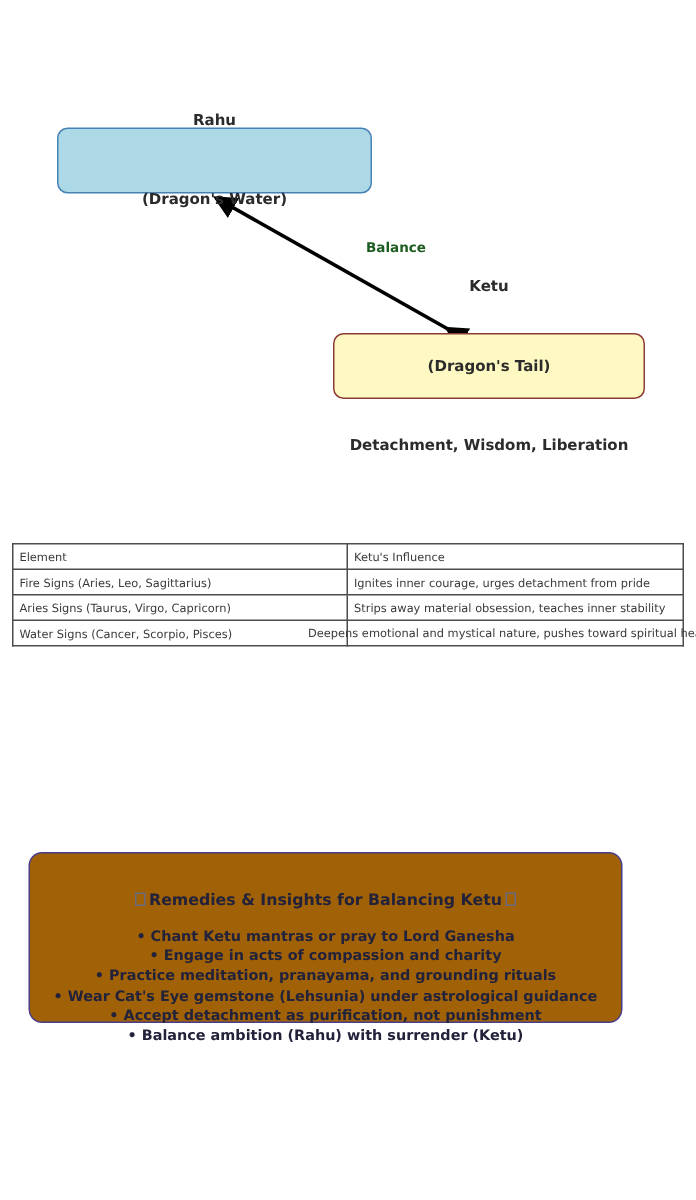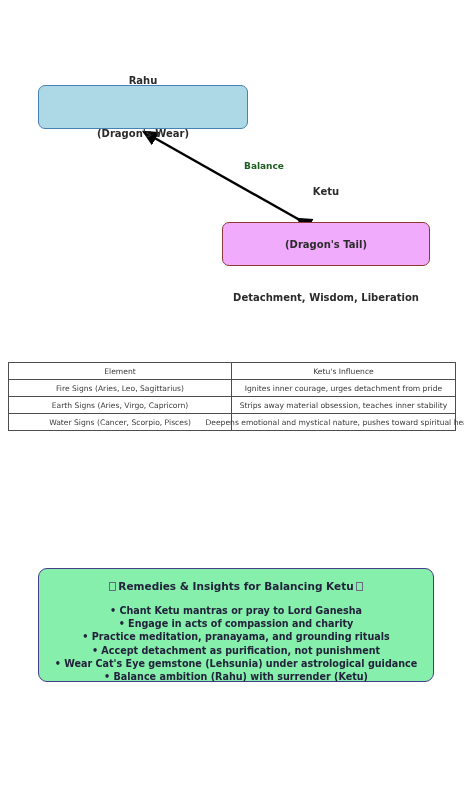--- a/index.html
+++ b/index.html
@@ -40,21 +40,21 @@
     height: 44px;
     background: #add8e6;
     border: 1.6px solid #4682b4;
   }
 
   #ketu-node {
     left: 222px;
     top: 222px;
     width: 208px;
     height: 44px;
-    background: #f0abfc;
+    background: #fef9c3;
     border: 1.6px solid #8b3a34;
   }
 
   .node .line { display: block; white-space: nowrap; }
 
   
   #balance-arrow {
     position: absolute;
     left: 0;
     top: 0;
@@ -86,21 +86,21 @@
     width: 447px;
     border-collapse: collapse;
     table-layout: fixed;
     font-size: 7.6px;
     color: #3a3a3a;
   }
   #influence-table td, #influence-table th {
     border: 1px solid #4d4d4d;
     height: 16px;
     padding: 0 4px;
-    text-align: center;
+    text-align: left;
     font-weight: normal;
     white-space: nowrap;
     overflow: visible;
   }
   #influence-table th { font-weight: normal; }
   #influence-table col.c1 { width: 223px; }
   #influence-table col.c2 { width: 224px; }
   #influence-table tr.overflow-row td.c2cell {
     position: relative;
   }
@@ -108,32 +108,32 @@
     position: absolute;
     left: 50%;
     top: 50%;
     transform: translate(-50%, -50%);
     white-space: nowrap;
   }
 
   
   #remedies-panel {
     position: absolute;
-    left: 38px;
+    left: 19px;
     top: 568px;
     width: 396px;
     height: 114px;
     box-sizing: border-box;
-    background: #86efac;
+    background: #a16207;
     border: 1.8px solid #483d8b;
     border-radius: 9px;
     text-align: center;
     color: #22223b;
     font-weight: bold;
-    padding-top: 10px;
+    padding-top: 24px;
   }
   #remedies-title {
     font-size: 10.5px;
     line-height: 14px;
     margin-bottom: 11px;
     white-space: nowrap;
   }
   .tofu {
     display: inline-block;
     width: 7px;
@@ -162,21 +162,21 @@
     </marker>
     <marker id="head-start" markerWidth="7" markerHeight="7" refX="5.6" refY="3.2" orient="auto">
       <path d="M0,0 L6.6,3.2 L0,6.4 z" fill="#000000"></path>
     </marker>
   </defs>
   <line x1="298" y1="219" x2="144" y2="132" stroke="#000000" stroke-width="2.4" marker-end="url(#head-end)" marker-start="url(#head-start)"></line>
 </svg>
 
 <div id="rahu-node" class="node">
   <span class="line">Rahu</span>
-  <span class="line">(Dragon's Wear)</span>
+  <span class="line">(Dragon's Water)</span>
 </div>
 
 <div id="ketu-node" class="node">
   <span class="line">Ketu</span>
   <span class="line">(Dragon's Tail)</span>
   <span class="line">Detachment, Wisdom, Liberation</span>
 </div>
 
 <div id="edge-label">
   <span class="line">Balance</span>
@@ -192,37 +192,37 @@
       <th>Element</th>
       <th>Ketu's Influence</th>
     </tr>
   </thead>
   <tbody>
     <tr>
       <td>Fire Signs (Aries, Leo, Sagittarius)</td>
       <td>Ignites inner courage, urges detachment from pride</td>
     </tr>
     <tr>
-      <td>Earth Signs (Aries, Virgo, Capricorn)</td>
+      <td>Aries Signs (Taurus, Virgo, Capricorn)</td>
       <td>Strips away material obsession, teaches inner stability</td>
     </tr>
     <tr class="overflow-row">
       <td>Water Signs (Cancer, Scorpio, Pisces)</td>
       <td class="c2cell">
           <span>Deepens emotional and mystical nature, pushes toward spiritual healing</span>
         </td>
     </tr>
   </tbody>
 </table>
 
 <div id="remedies-panel">
   <div id="remedies-title">
     <span class="tofu"></span><span>Remedies &amp; Insights for Balancing Ketu</span><span class="tofu"></span>
   </div>
   <ul id="remedies-list">
     <li>• Chant Ketu mantras or pray to Lord Ganesha</li>
     <li>• Engage in acts of compassion and charity</li>
     <li>• Practice meditation, pranayama, and grounding rituals</li>
+    <li>• Wear Cat's Eye gemstone (Lehsunia) under astrological guidance</li>
     <li>• Accept detachment as purification, not punishment</li>
-    <li>• Wear Cat's Eye gemstone (Lehsunia) under astrological guidance</li>
     <li>• Balance ambition (Rahu) with surrender (Ketu)</li>
   </ul>
 </div>
 
 </body></html>

